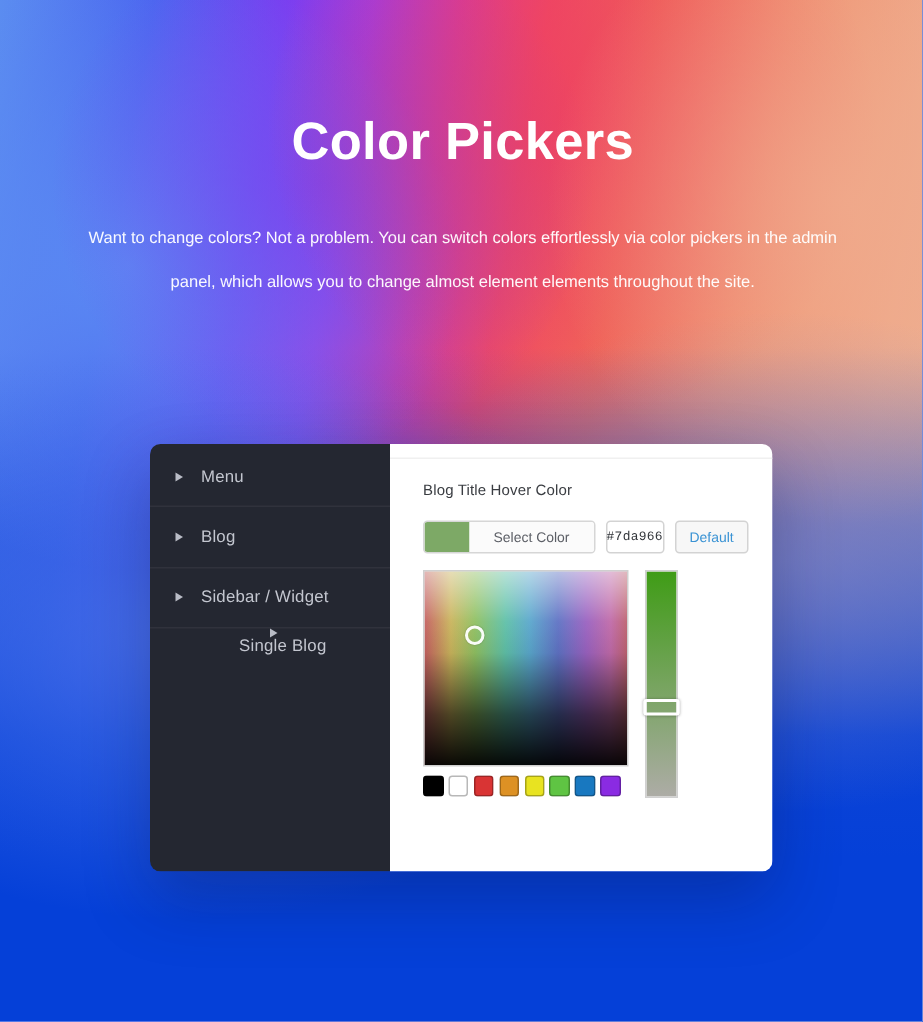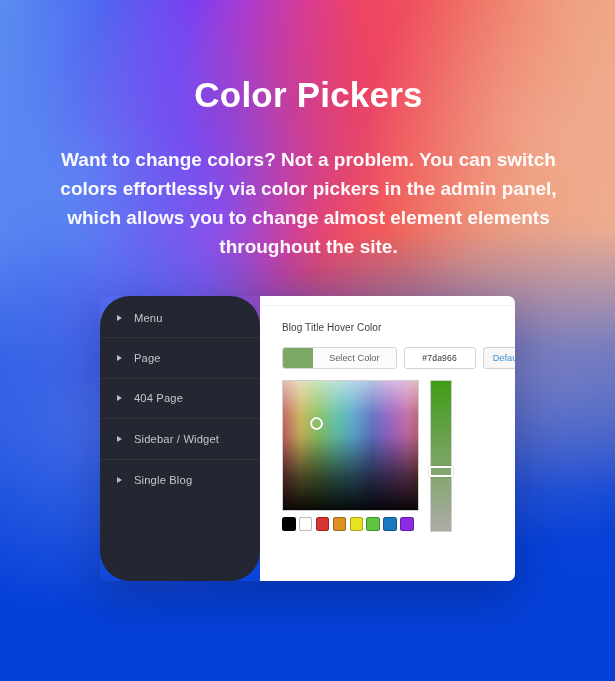--- a/index.html
+++ b/index.html
@@ -65,55 +65,54 @@
   .hero-title {
     margin-top:75px;
     font-size:35px;
     font-weight:bold;
     color:#ffffff;
     letter-spacing:0.2px;
   }
   .hero-sub {
     margin:30px auto 0;
     width:520px;
-    font-size:19px;
+    font-size:11px;
     line-height:29px;
     color:rgba(255,255,255,0.96);
-    font-weight:700;
+    font-weight:400;
   }
 
   
   .panel {
     position:absolute;
     left:100px; top:296px;
     width:415px; height:285px;
     display:flex;
     border-radius:7px;
     overflow:hidden;
     box-shadow:0 18px 44px rgba(10,20,70,0.30);
   }
 
   .sidebar {
     width:160px;
     background:#242731;
     flex:0 0 160px;
     padding-top:2px;
-    border-radius:30px;
   }
   .side-item {
     height:40.4px;
     display:flex;
     align-items:center;
     padding-left:17px;
     border-bottom:1px solid rgba(255,255,255,0.055);
     color:#c3c6cf;
     font-size:11.2px;
     letter-spacing:0.15px;
   }
-  .side-item:last-child { border-bottom:none; }
+  .side-item:last-child { border-bottom:none;flex-direction:column; }
   .caret {
     width:0; height:0;
     border-top:3.6px solid transparent;
     border-bottom:3.6px solid transparent;
     border-left:5.2px solid #b9bcc6;
     margin-right:12px;
     flex:0 0 auto;
   }
 
   
@@ -154,26 +153,26 @@
     display:flex; align-items:center;
     padding:0 16px;
     font-size:9.3px;
     color:#5c5f66;
     background:#fbfbfb;
     white-space:nowrap;
   }
 
   .hex-input {
     height:22px;
-    width:72px;
+    width:39px;
     border:1px solid #d3d3d3;
     border-radius:3px;
     background:#fff;
     display:flex; align-items:center; justify-content:center;
-    font-family:Liberation Sans, sans-serif;
+    font-family:Liberation Mono, monospace;
     font-size:8.6px;
     color:#32353a;
     letter-spacing:0.2px;
   }
 
   .default-btn {
     height:22px;
     padding:0 9px;
     border:1px solid #d3d3d3;
     border-radius:3px;
@@ -268,25 +267,21 @@
 
   <div class="panel">
 
     <div class="sidebar" style="background: rgb(36, 39, 49);">
       <div class="side-item">
         <span class="caret"></span>
         <span>Menu</span>
       </div>
       <div class="side-item">
         <span class="caret"></span>
-        <span>Page</span>
-      </div>
-      <div class="side-item">
-        <span class="caret"></span>
-        <span>404 Page</span>
+        <span>Blog</span>
       </div>
       <div class="side-item">
         <span class="caret"></span>
         <span>Sidebar / Widget</span>
       </div>
       <div class="side-item">
         <span class="caret"></span>
         <span>Single Blog</span>
       </div>
     </div>

